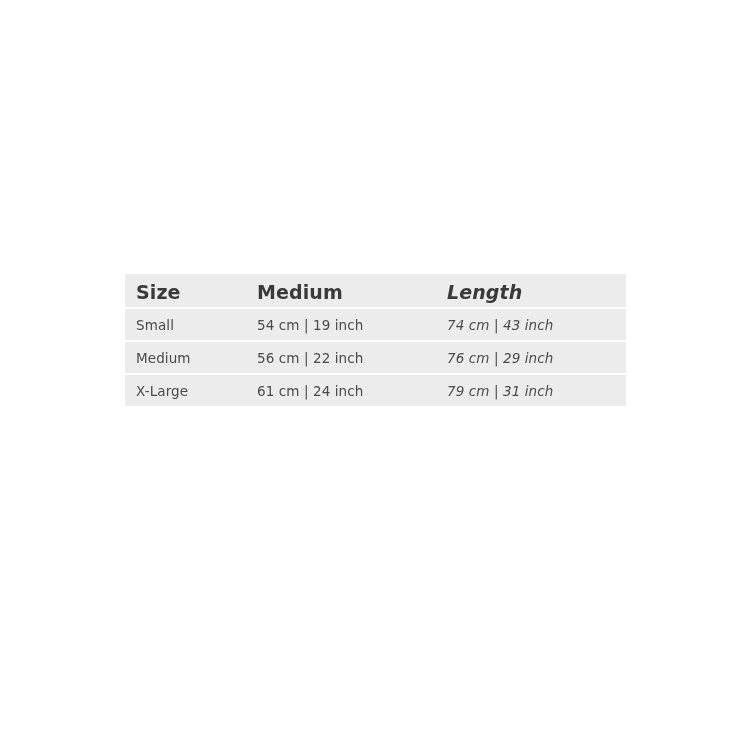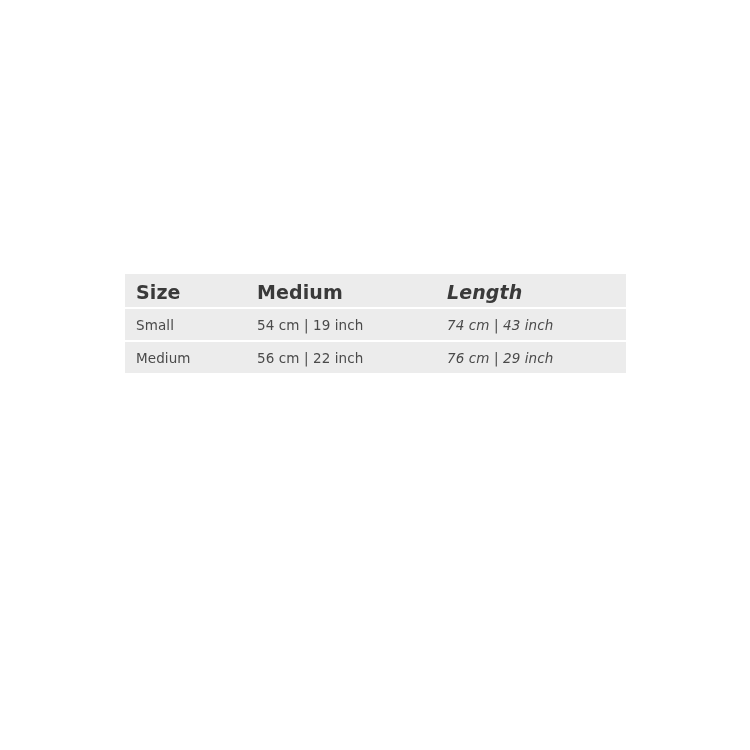--- a/index.html
+++ b/index.html
@@ -84,15 +84,20 @@
       <tr>
         <td class="c1">Small</td>
         <td class="c2">54 cm | 19 inch</td>
         <td class="c3">74 cm | 43 inch</td>
       </tr>
       <tr>
         <td class="c1">Medium</td>
         <td class="c2">56 cm | 22 inch</td>
         <td class="c3">76 cm | 29 inch</td>
       </tr>
+      <tr>
+        <td class="c1">X-Large</td>
+        <td class="c2">61 cm | 24 inch</td>
+        <td class="c3">79 cm | 31 inch</td>
+      </tr>
     </tbody>
   </table>
 </div>
 
 </body></html>

